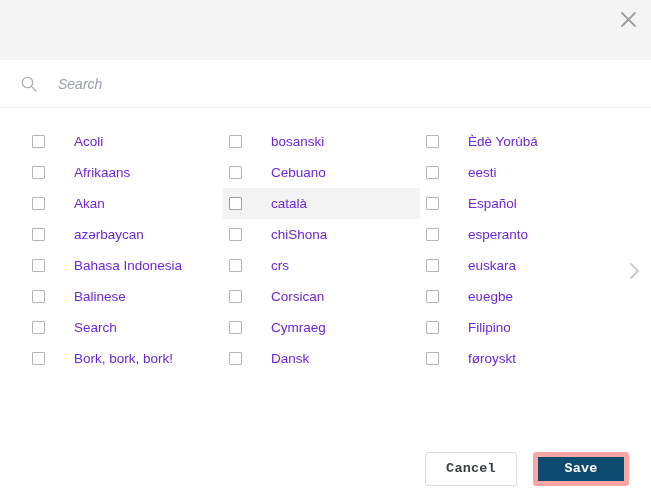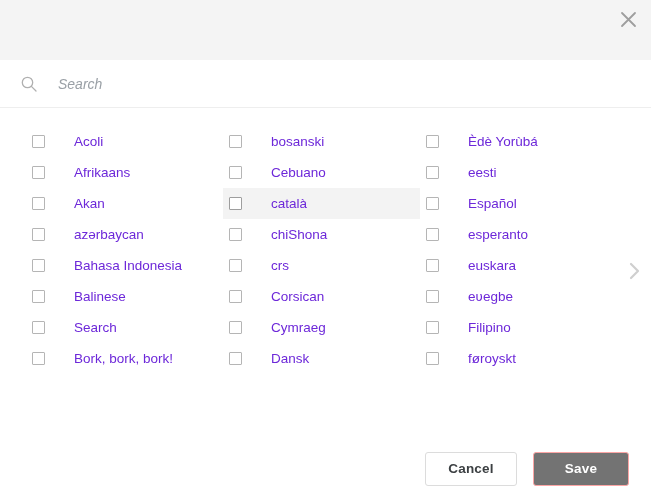--- a/index.html
+++ b/index.html
@@ -160,44 +160,44 @@
     right: 0;
     bottom: 0;
     height: 63px;
     display: flex;
     align-items: center;
     justify-content: flex-end;
     padding-right: 22px;
     box-sizing: border-box;
   }
   .btn {
-    font-family: Liberation Sans, sans-serif;
+    font-family: Liberation Mono, monospace;
     font-size: 13.5px;
     font-weight: 700;
     border-radius: 3px;
     height: 34px;
     cursor: pointer;
     box-sizing: border-box;
     display: flex;
     align-items: center;
     justify-content: center;
     letter-spacing: 0.2px;
   }
   .btn-cancel {
     width: 92px;
     background: #ffffff;
     color: #3c4043;
     border: 1px solid #dcdcdc;
     margin-right: 16px;
   }
   .btn-save {
     width: 96px;
-    background: #737373;
+    background: #0c4a6e;
     color: #ffffff;
-    border: 1px solid #fca5a5;
+    border: 5px solid #fca5a5;
   }
 </style>
 </head>
 <body>
 
 <div class="dialog">
 
   <div class="dialog-header">
     <div class="close-button">
       <span>

